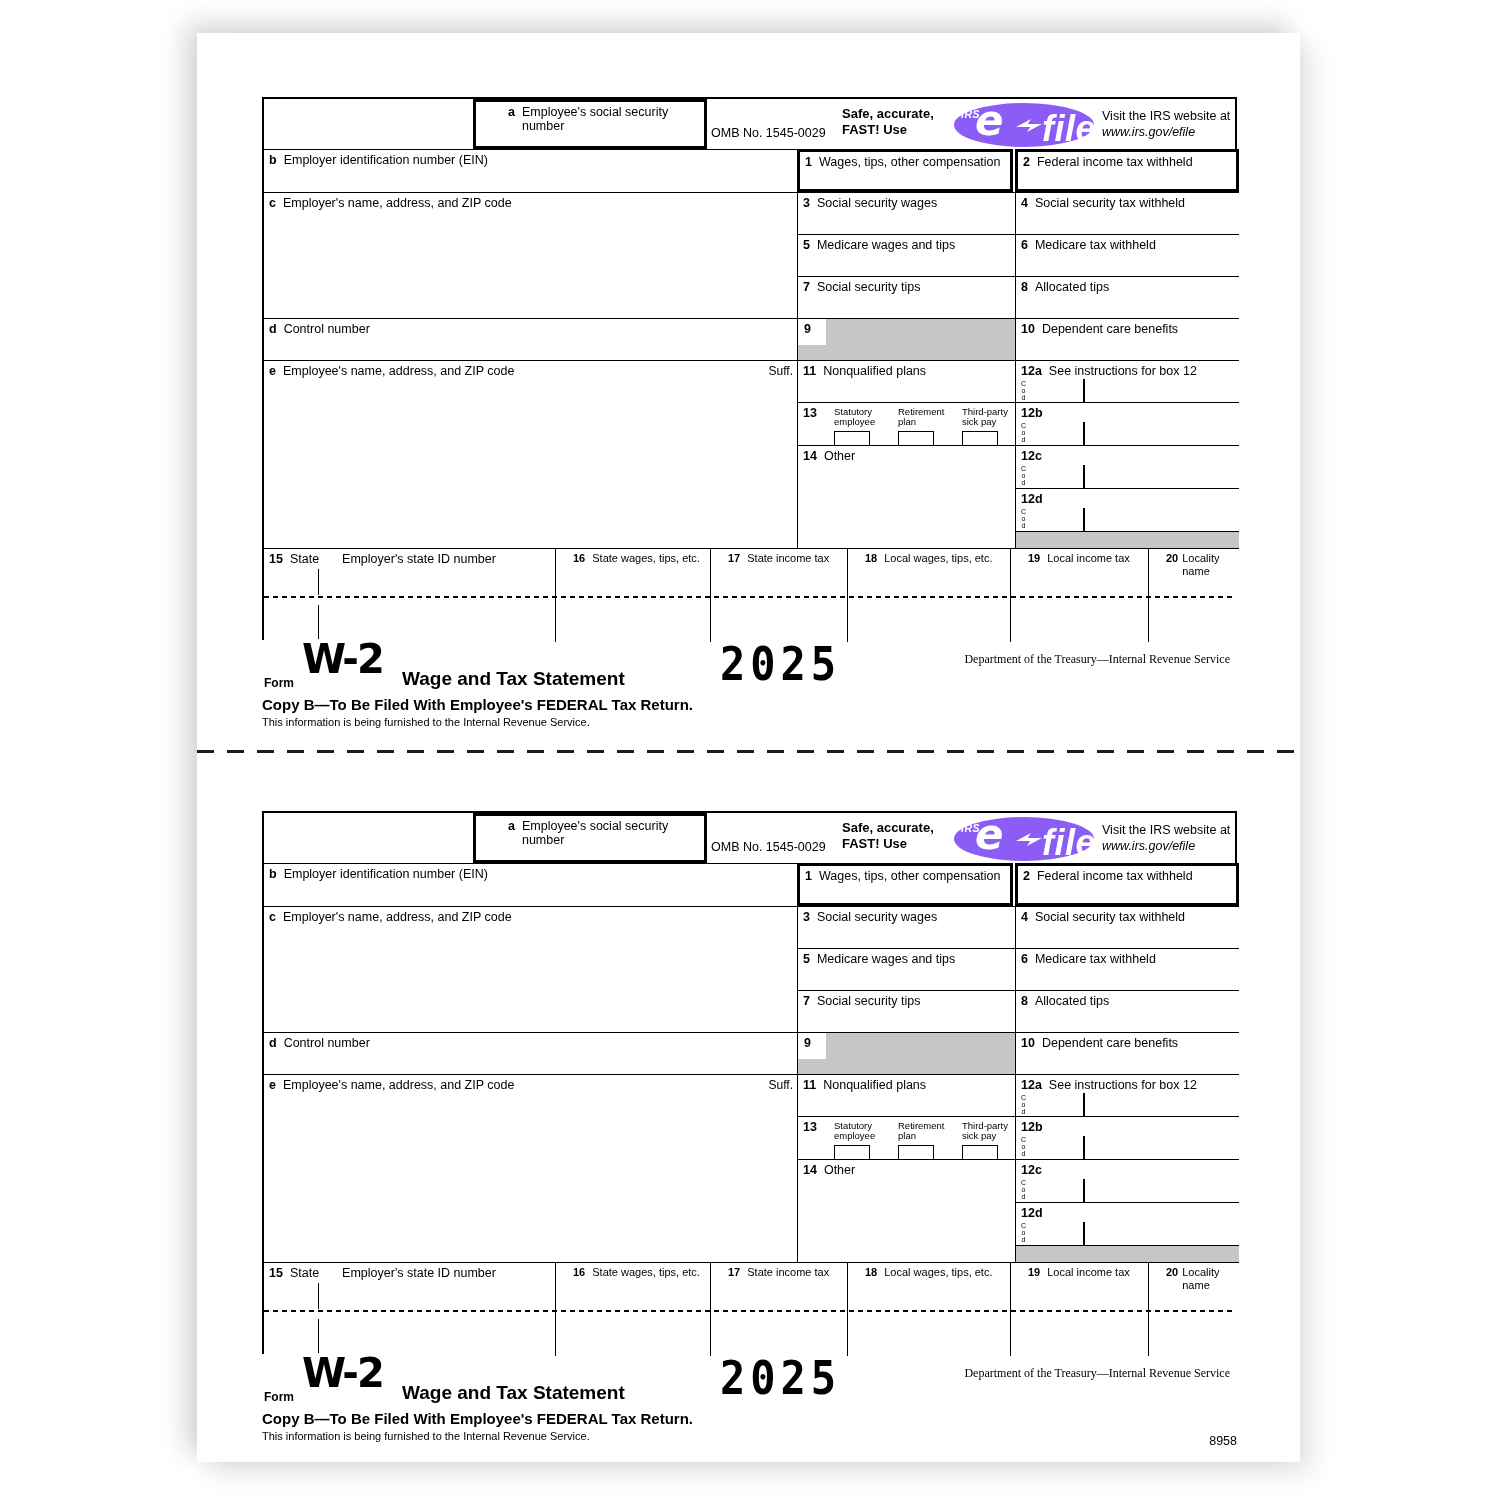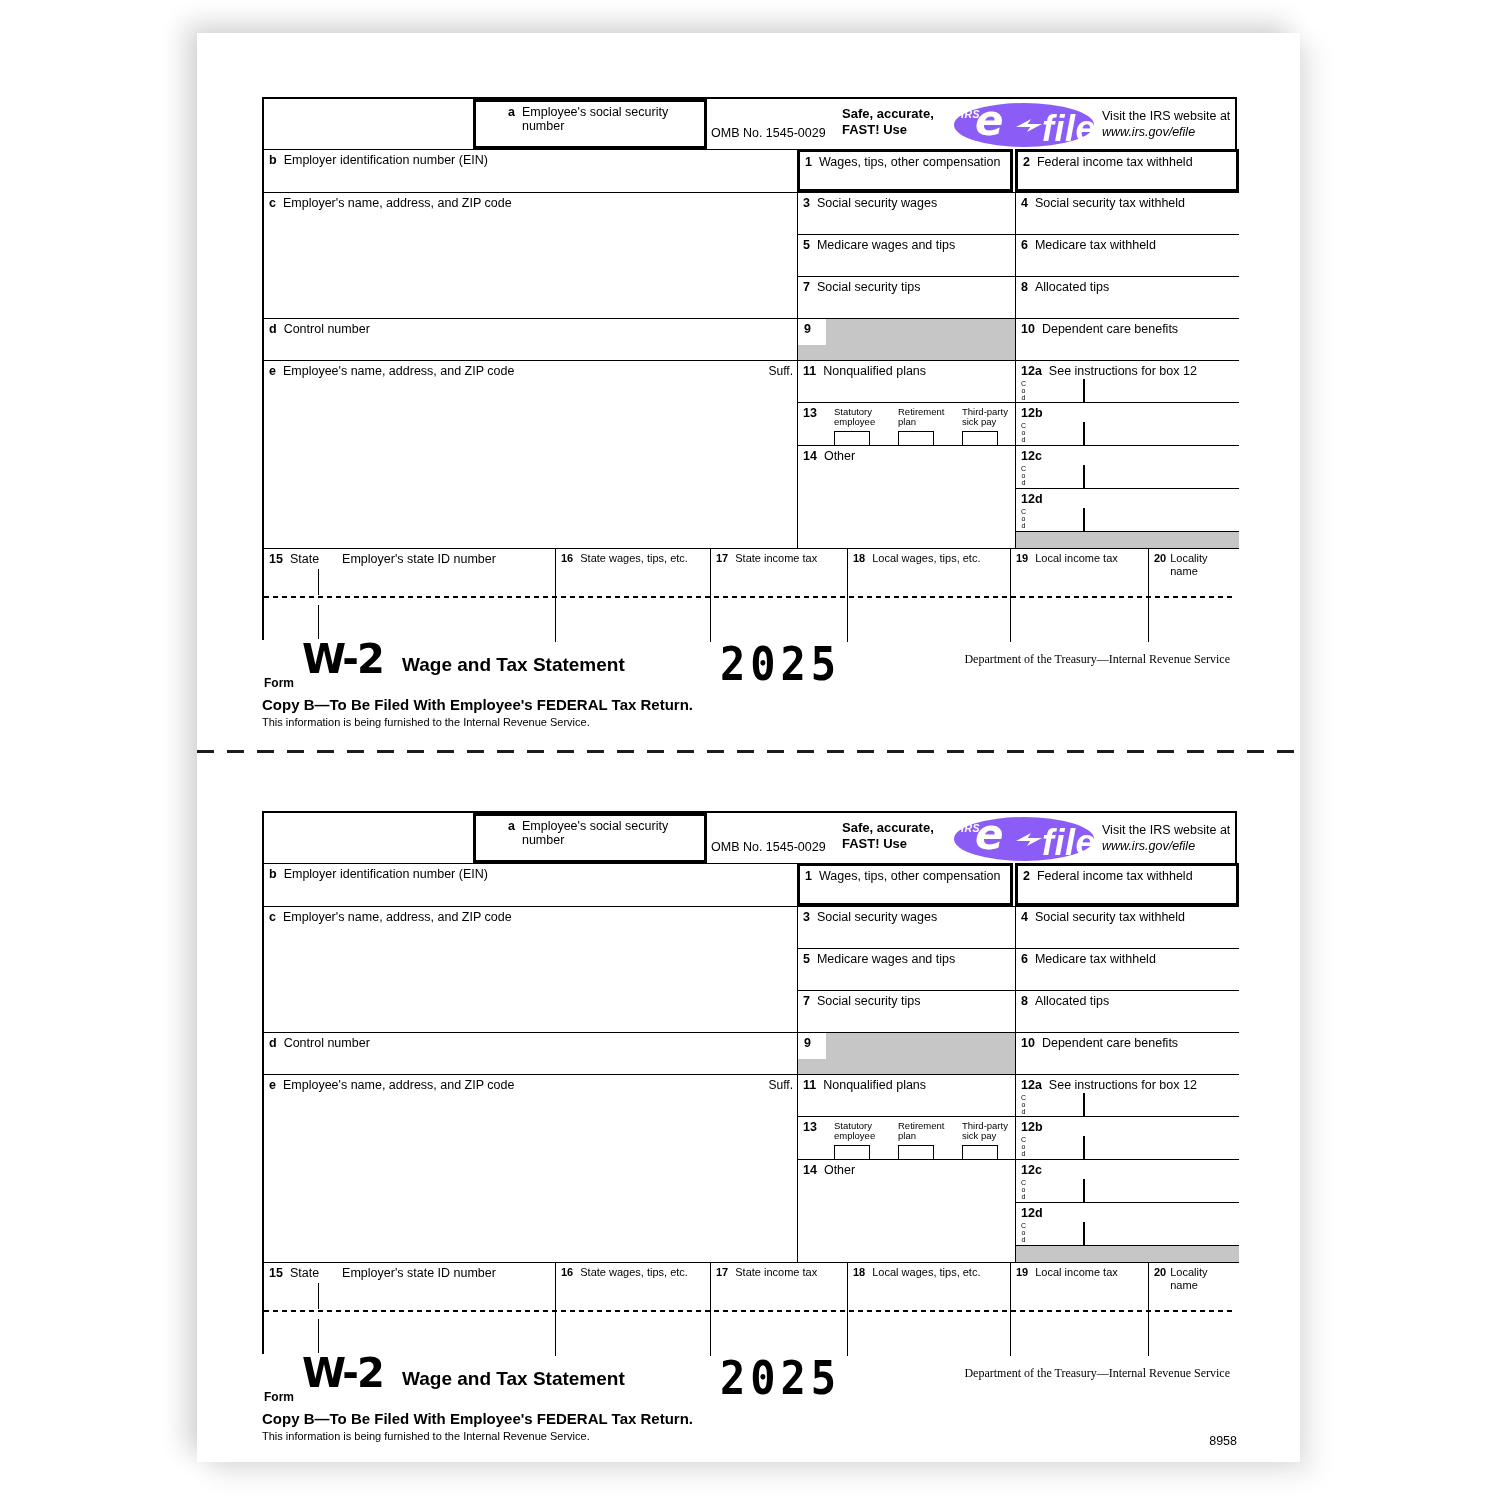--- a/index.html
+++ b/index.html
@@ -13,21 +13,21 @@
   .perforation { position:absolute; left:0; top:717px; width:1103px; height:3px;
     background:repeating-linear-gradient(90deg,#1c1c1c 0 17px,transparent 17px 30px); }
 
   .grid { position:absolute; left:0; top:0; width:975px; height:543px; border:2px solid #000; background:#fff; }
   .cell { position:absolute; border:0 solid #000; background:#fff; }
   .bt { border-top-width:1px; } .bl { border-left-width:1px; }
   .thick { border:3px solid #000; }
   .gray { background:#c6c6c6; }
   .lab { display:flex; gap:7px; padding:3px 5px; font-size:12.5px; line-height:1.15; align-items:flex-start; }
   .num { font-weight:bold; white-space:nowrap; }
-  .small-lab { font-size:11px; }
+  .small-lab { font-size:11px;margin-left:12px; }
 
   
   .omb { position:absolute; left:447px; top:27px; font-size:12.5px; }
   .tagline { position:absolute; left:578px; top:7px; font-size:13px; font-weight:bold; line-height:1.25; }
   .visit { position:absolute; left:838px; top:9px; font-size:12.5px; line-height:1.3; }
   .visit .it { font-style:italic; }
   .efile { position:absolute; left:690px; top:4px; width:140px; height:44px; background:#8b5cf6; border-radius:50%; }
   .efile .irs { position:absolute; left:7px; top:5px; color:#fff; font-size:10.5px; font-weight:bold; font-style:italic; letter-spacing:.5px; }
   .efile .e  { position:absolute; left:21px; top:-7px; color:#fff; font-size:42px; font-weight:900; font-style:italic; font-family:"DejaVu Sans", sans-serif; }
   .efile .bolt { position:absolute; left:62px; top:16px; width:26px; height:13px; background:#fff;
@@ -50,21 +50,21 @@
   .dash-line { position:absolute; left:0; right:0; top:497px; height:1.5px;
     background:repeating-linear-gradient(90deg,#000 0 5px,transparent 5px 9px); }
   .v15a { position:absolute; left:54px; top:470px; height:26px; width:1px; background:#000; }
   .v15b { position:absolute; left:54px; top:506px; height:34px; width:1px; background:#000; }
   .suff { position:absolute; right:4px; top:3px; font-size:12px; }
 
   
   .footer { position:absolute; left:0; top:543px; width:975px; height:110px; }
   .f-form  { position:absolute; left:2px; top:36px; font-size:12px; font-weight:bold; }
   .f-w2    { position:absolute; left:40px; top:-4px; font-size:40px; font-weight:900; letter-spacing:-2px; font-family:"DejaVu Sans", sans-serif; }
-  .f-title { position:absolute; left:140px; top:14px; font-size:19px; font-weight:bold; }
+  .f-title { position:absolute; left:140px; top:28px; font-size:19px; font-weight:bold; }
   .f-year  { position:absolute; left:458px; top:-2px; font-size:42px; font-weight:bold; font-family:"DejaVu Sans Mono", monospace; letter-spacing:5px; transform:scaleY(1.08); transform-origin:top; }
   .f-dept  { position:absolute; right:7px; top:12px; font-size:12px;font-family:Liberation Serif, serif; }
   .f-copy  { position:absolute; left:0; top:56px; font-size:15px; font-weight:bold; }
   .f-info  { position:absolute; left:0; top:76px; font-size:11px; }
   .f-num   { position:absolute; right:0; top:80px; font-size:12.5px; }
 </style>
 </head>
 <body>
 
 <div class="page" data-name="paper-sheet">

